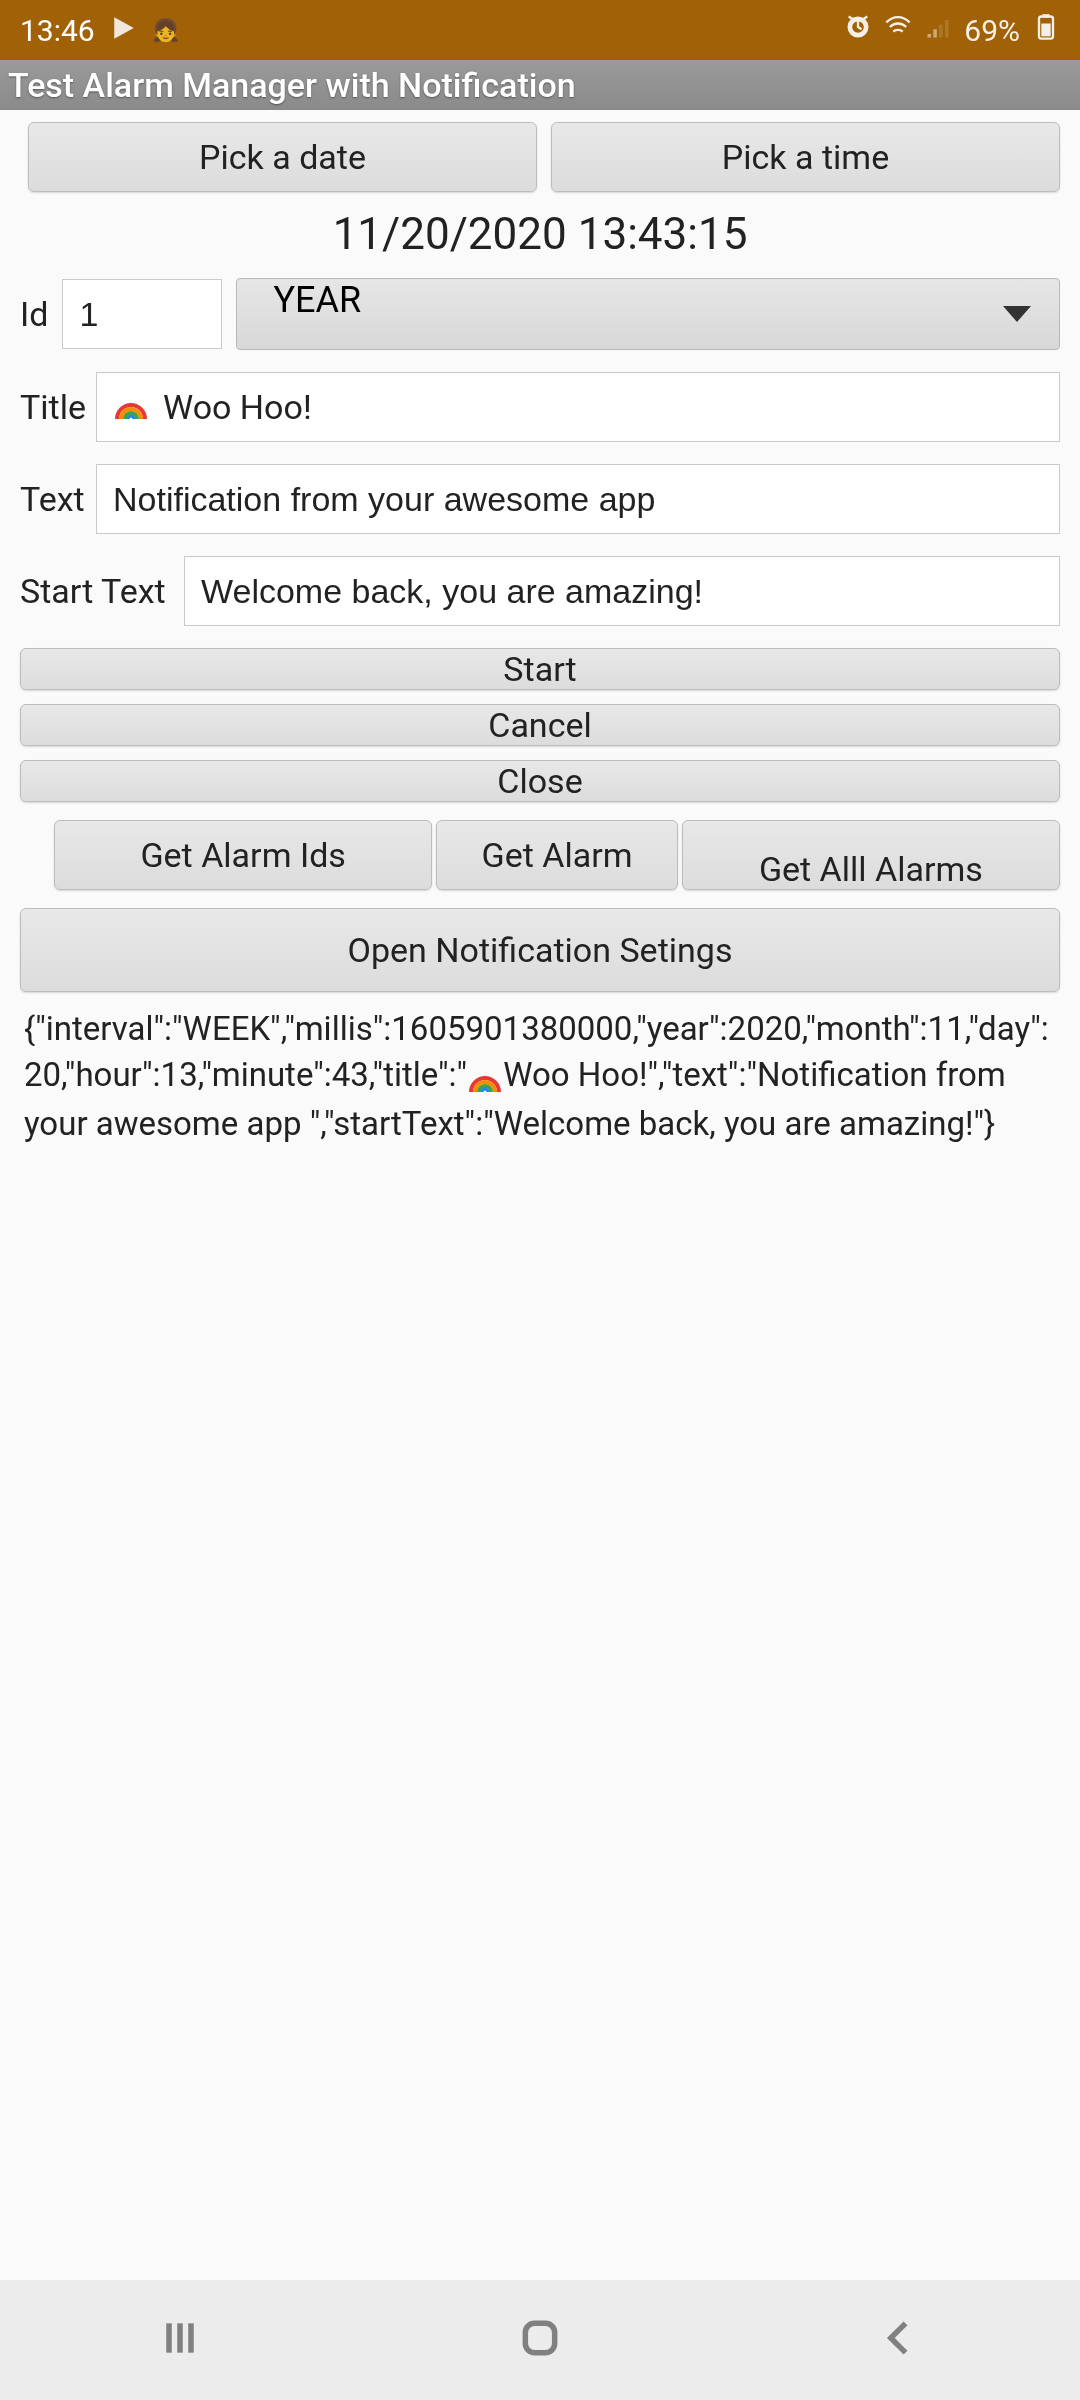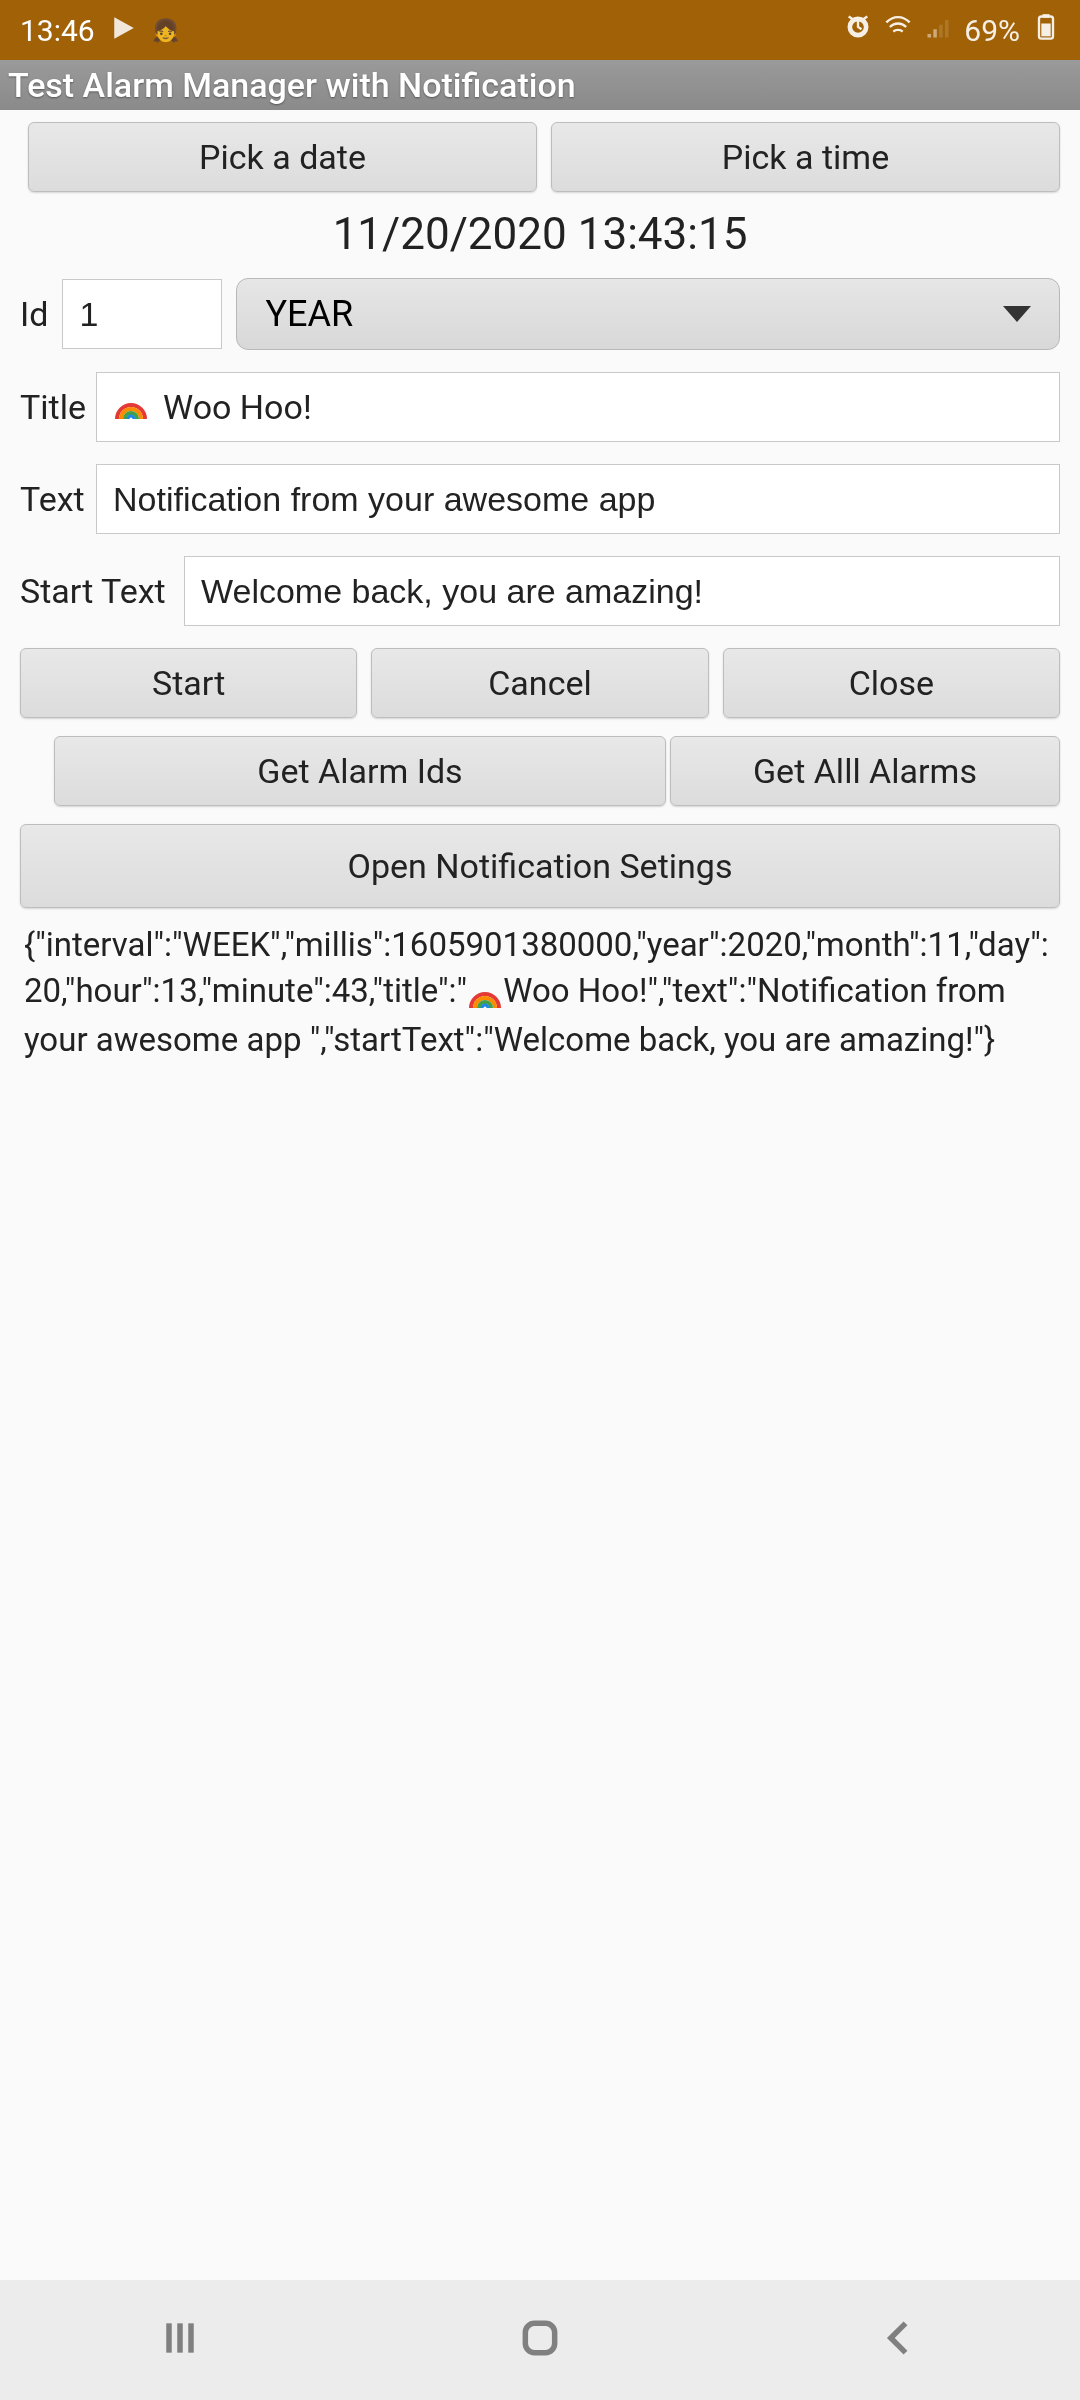--- a/index.html
+++ b/index.html
@@ -63,45 +63,44 @@
     color: #222;
   }
   
   .id-input { width: 160px; flex: none; }
   
   .select-box {
     flex: 1;
     height: 72px;
     background: linear-gradient(#e6e6e6, #d8d8d8);
     border: 1px solid #b8b8b8;
-    border-radius: 12px;
-    display: flex;
-    align-items: center;
-    padding: 0 28px;
+    border-radius: 4px;
+    display: flex;
+    padding: 0 36px;
     font-size: 36px;
     position: relative;
     cursor: pointer;
   }
   .select-box .caret {
     position: absolute;
     right: 28px;
     top: 50%;
     transform: translateY(-50%);
     width: 0; height: 0;
     border-left: 14px solid transparent;
     border-right: 14px solid transparent;
     border-top: 16px solid #333;
   }
   
   .title-row .form-label { width: 62px; }
   .title-row .text-input { display: flex; align-items: center; gap: 8px; }
   .text-row .form-label { width: 62px; }
   .starttext-row .form-label { width: 150px; }
   
-  .row-3btn { display: flex; gap: 14px; margin-bottom: 18px; }
+  .row-3btn { display: flex; gap: 14px; margin-bottom: 18px; flex-direction: column; }
   .row-3btn .btn { flex: 1; height: 70px; }
   
   .row-3btn2 { display: flex; gap: 4px; margin-bottom: 18px; padding-left: 34px; }
   .row-3btn2 .btn { height: 70px; }
   .row-3btn2 .btn:nth-child(1) { flex: 1.1; }
   .row-3btn2 .btn:nth-child(2) { flex: 0.7; }
   .row-3btn2 .btn:nth-child(3) { flex: 1.1; align-items: flex-end; }
   
   .row-full .btn { width: 100%; height: 84px; justify-content: center; }
   
@@ -229,20 +228,23 @@
     <div class="btn">
         <span>Close</span>
       </div>
   </div>
 
   <div class="row-3btn2">
     <div class="btn">
         <span>Get Alarm Ids</span>
       </div>
     <div class="btn">
+        <span>Get Alarm</span>
+      </div>
+    <div class="btn">
         <span>Get Alll Alarms</span>
       </div>
   </div>
 
   <div class="row-full">
     <div class="btn">
         <span>Open Notification Setings</span>
       </div>
   </div>
 

